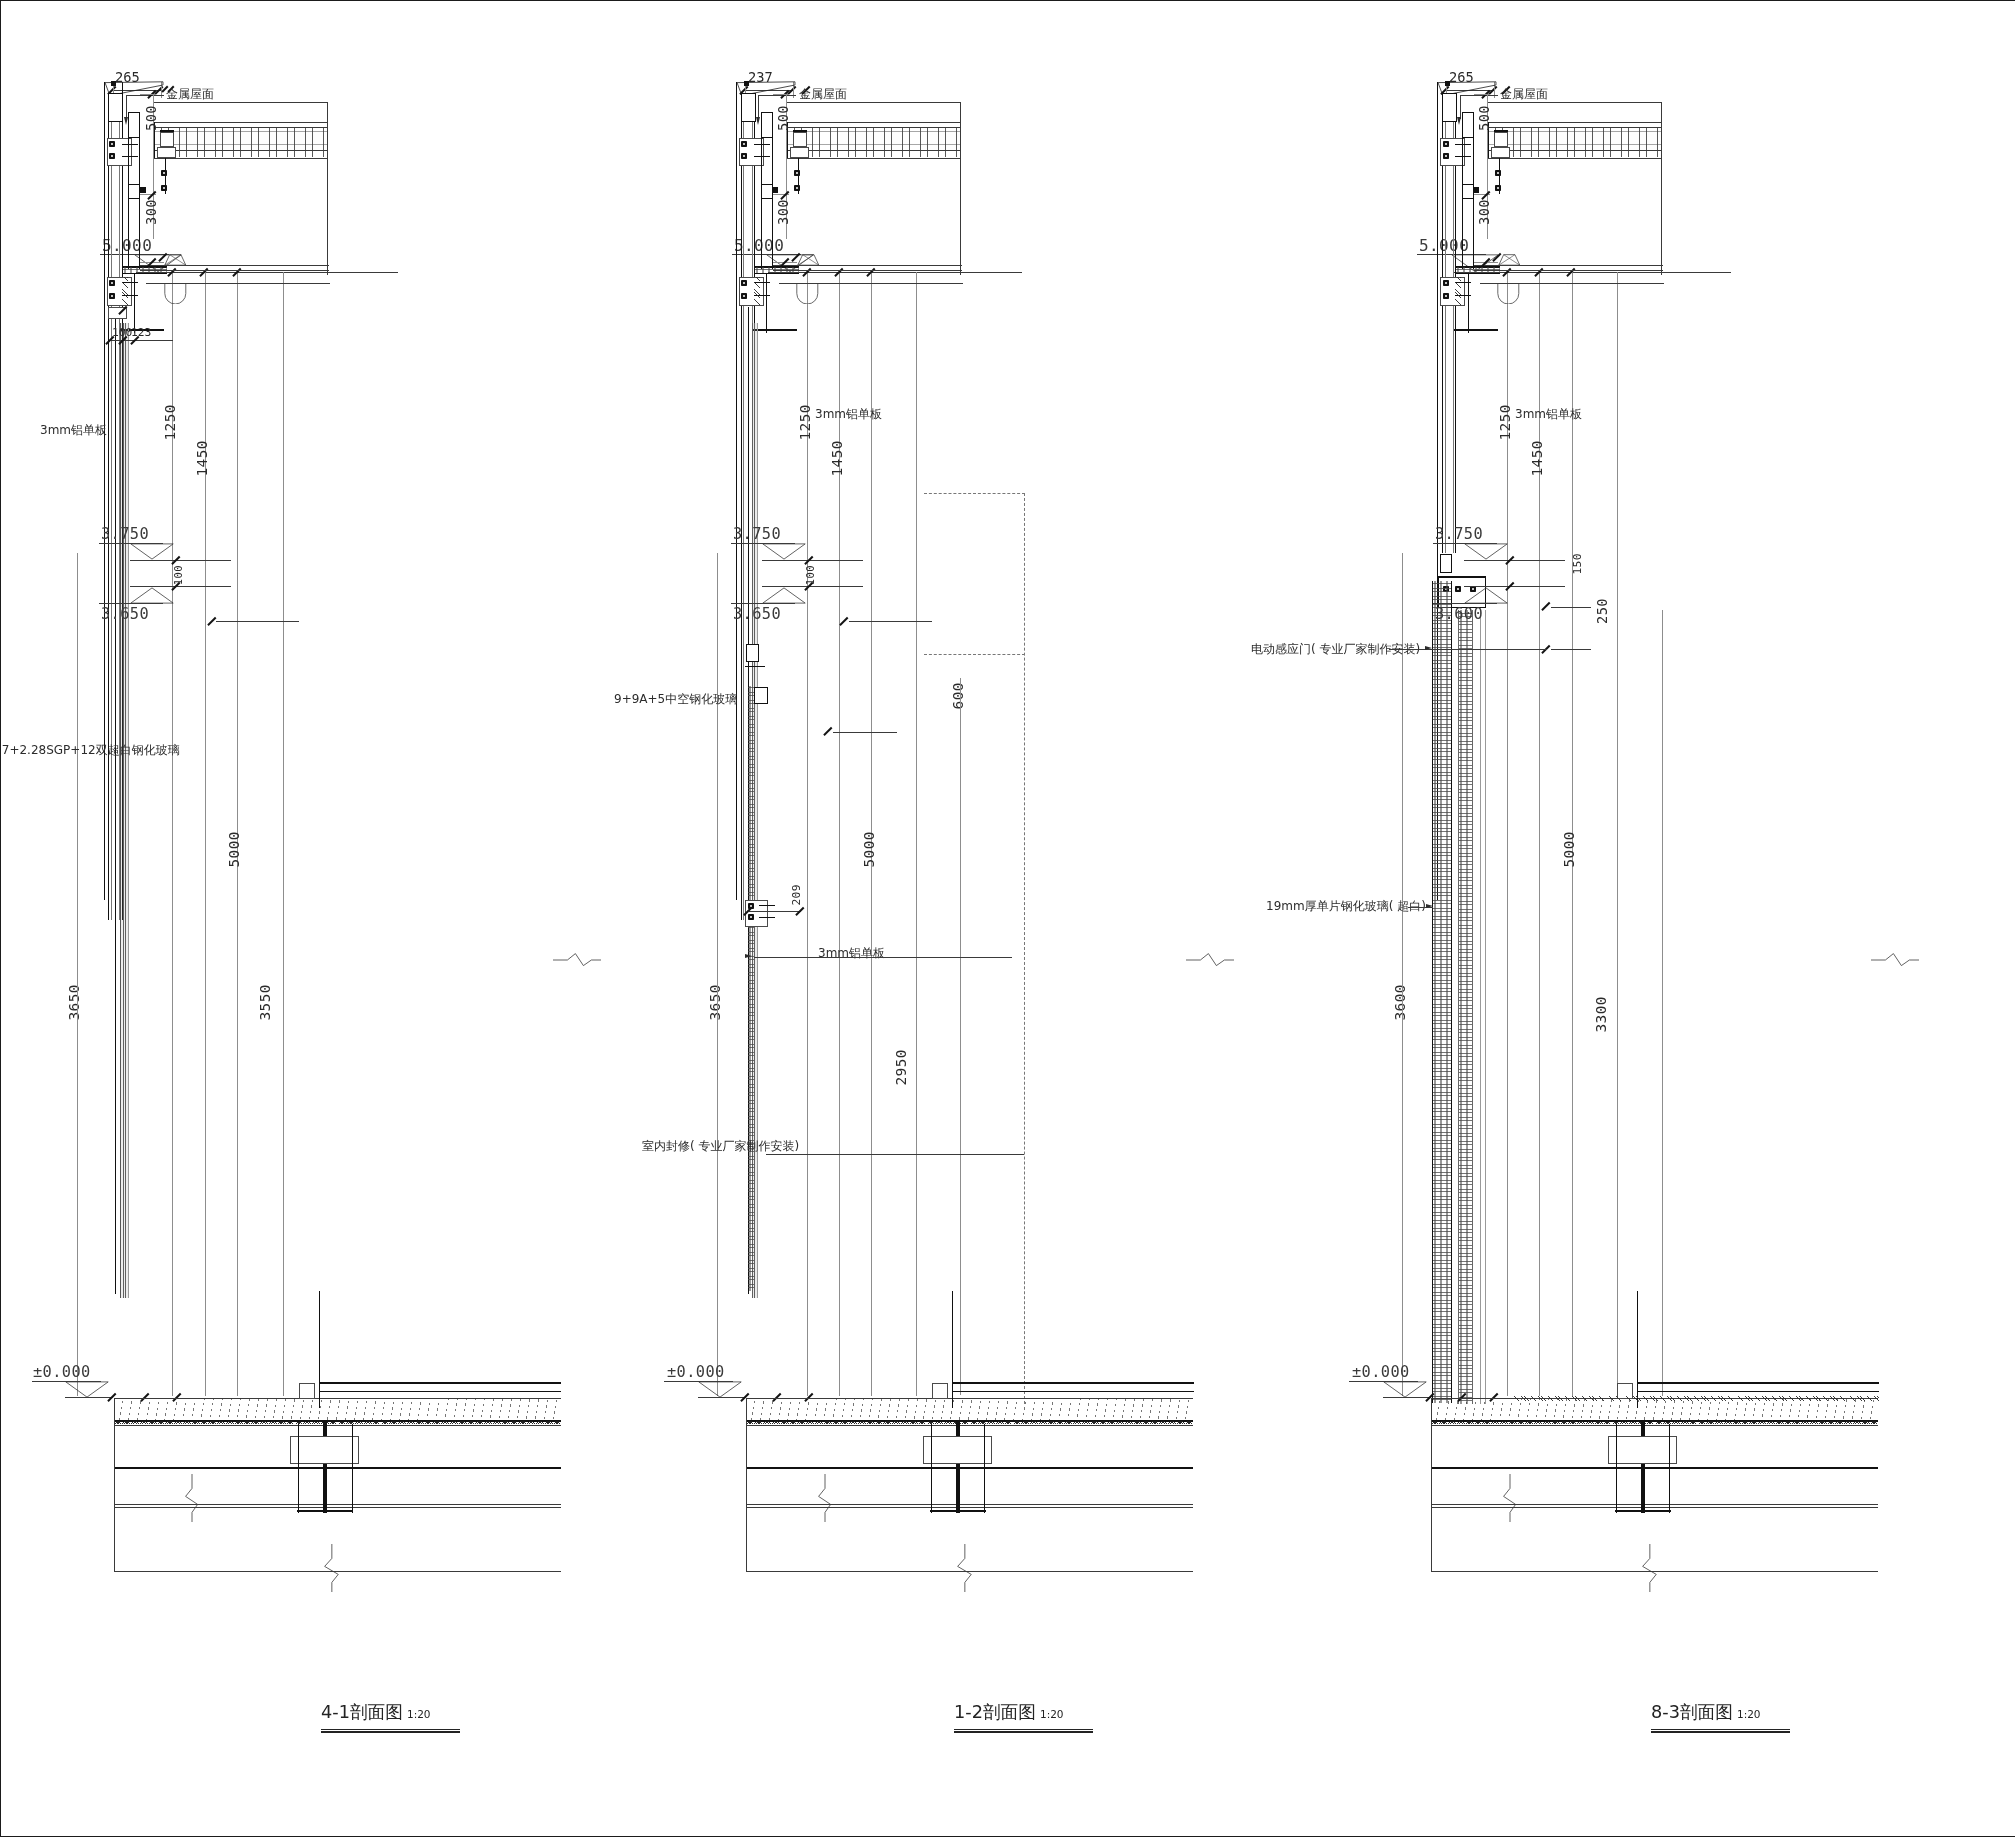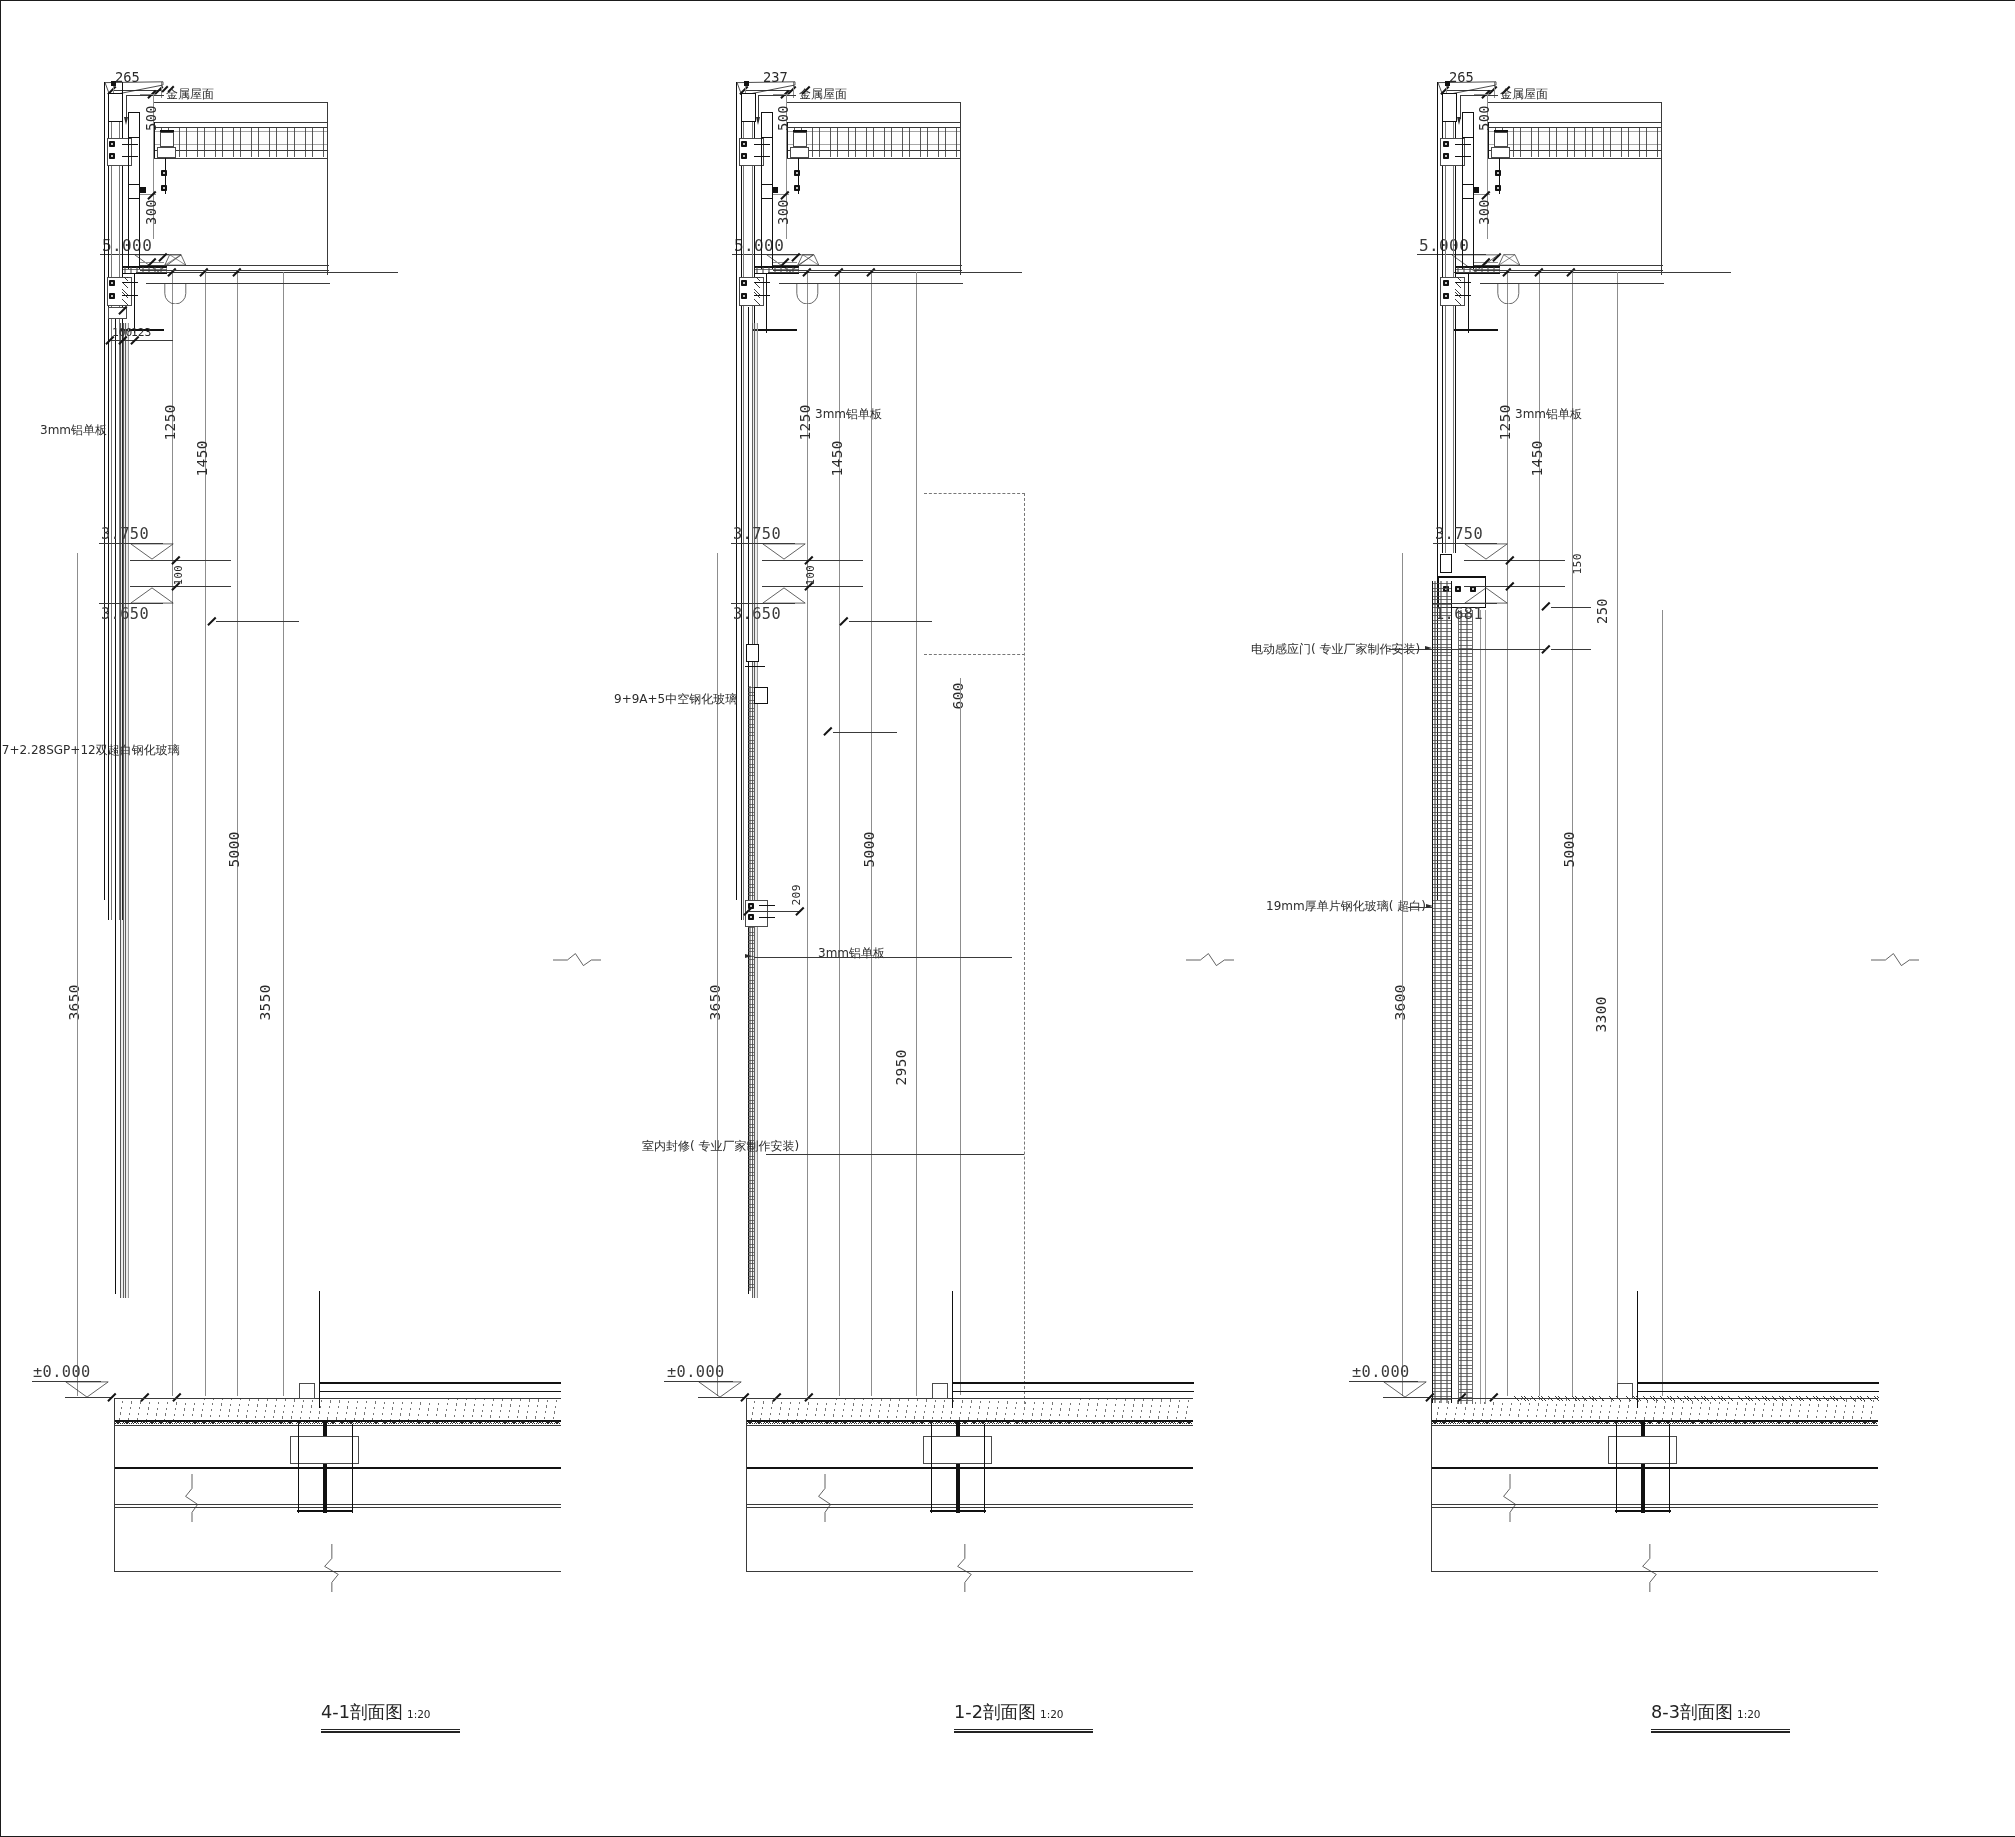--- a/index.html
+++ b/index.html
@@ -403,21 +403,21 @@
 
   <div class="ln vln lt" style="left:101px;top:271px;height:1124px;"></div>
   <div class="ln vln lt" style="left:133px;top:271px;height:1124px;"></div>
   <div class="ln vln lt" style="left:165px;top:271px;height:1124px;"></div>
   <div class="ln vln lt" style="left:210px;top:271px;height:1124px;"></div>
   <div class="tick" style="left:100px;top:266px;"></div>
   <div class="tick" style="left:132px;top:266px;"></div>
   <div class="tick" style="left:164px;top:266px;"></div>
 
   <div class="dimh" style="left:42px;top:-806px;"></div>
-  <div class="dimh" style="left:57px;top:68px;font-size:13.7px;">237</div>
+  <div class="dimh" style="left:42px;top:68px;font-size:13.7px;">237</div>
   <div class="ln hln" style="left:39px;top:89px;width:48px;"></div>
   <div class="tick" style="left:37px;top:84px;"></div>
   <div class="tick" style="left:85px;top:84px;"></div>
   <div class="ln vln lt" style="left:39px;top:81px;height:14px;"></div>
   <div class="ln vln lt" style="left:87px;top:81px;height:16px;"></div>
   <div class="tick" style="left:99px;top:84px;"></div>
 
   <div class="ln" style="left:30px;top:81px;width:0.8px;height:818px;background:#111;"></div>
   <div class="brk" style="left:30px;top:80px;">
         <svg width="60" height="15.3" viewBox="0 0 148 38">
@@ -777,21 +777,21 @@
   <div class="ln hln" style="left:73px;top:559px;width:101px;"></div>
   <div class="tick" style="left:118px;top:554px;"></div>
   <div class="ln hln" style="left:73px;top:585px;width:101px;"></div>
   <div class="tick" style="left:118px;top:580px;"></div>
   <div class="lvtri" style="left:73px;top:586px;">
         <svg width="44" height="17" viewBox="0 0 110 42">
           <polyline points="2,40 108,40 55,2 2,40" fill="none" stroke="#3a3a3a" stroke-width="2"></polyline>
         </svg>
       </div>
   <div class="ln hln" style="left:42px;top:602px;width:64px;"></div>
-  <div class="lvl" style="left:44px;top:604px;font-size:15.3px;">1.681</div>
+  <div class="lvl" style="left:44px;top:604px;font-size:15.3px;">3.600</div>
   <div class="tick" style="left:154px;top:600px;"></div>
   <div class="ln hln" style="left:160px;top:606px;width:40px;"></div>
   <div class="tick" style="left:154px;top:643px;"></div>
   <div class="ln hln" style="left:160px;top:648px;width:40px;"></div>
 
   <div class="note" style="left:124px;top:405px;font-size:12px;">3mm铝单板</div>
   <div class="note" style="left:-140px;top:640px;font-size:12px;">电动感应门( 专业厂家制作安装)</div>
   <div class="ln hln" style="left:-2px;top:648px;width:158px;"></div>
   <div class="ln hln" style="left:200px;top:648px;width:-0.4px;"></div>
   <div class="arrow" style="left:34px;top:645px;"></div>

